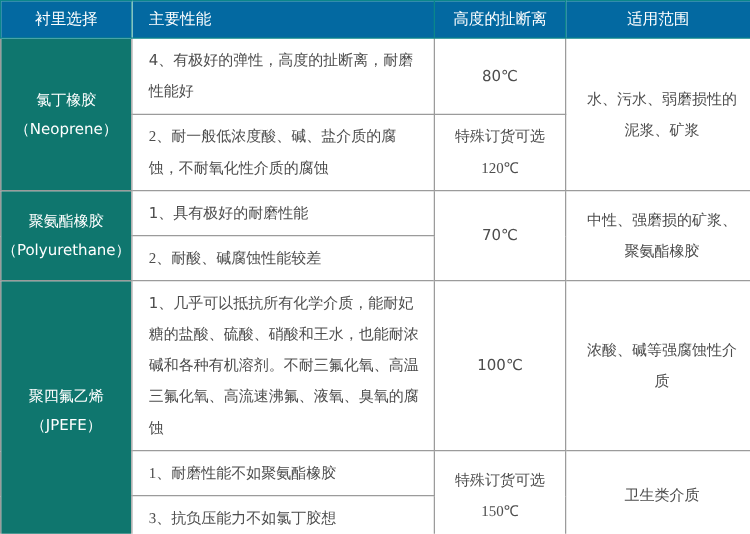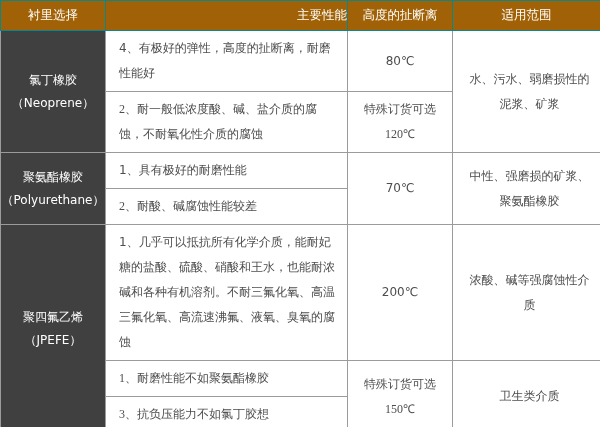--- a/index.html
+++ b/index.html
@@ -6,27 +6,27 @@
   html,body { background:#ffffff; }
   body { width:600px; font-family:"DejaVu Sans", sans-serif; }
   .wrap { width:600px; height:427px; background:#ffffff; }
   table {
     width:600px; height:427px;
     border-collapse:collapse; table-layout:fixed;
     font-size:12px; color:#4d4d4d;
   }
   th, td { border:1px solid #9b9b9b; overflow:hidden; }
   thead th {
-    background:#a16207; color:#ffffff; font-weight:normal;
+    background:#0369a1; color:#ffffff; font-weight:normal;
     border:1px solid #0b868b; font-size:12.5px; height:30px;
     text-align:center; vertical-align:middle;
   }
-  thead th.left { text-align:right; padding-left:13px;margin-top:27px; }
+  thead th.left { text-align:left; padding-left:13px;margin-top:27px; }
   td.mat {
-    background:#404040; color:#ffffff; text-align:center;
+    background:#0f766e; color:#ffffff; text-align:center;
     vertical-align:middle; line-height:23px; font-size:12px;
   }
   td.perf {
     text-align:left; vertical-align:middle;
     padding:5px 10px 5px 13px; line-height:25px;
   }
   td.temp {
     text-align:center; vertical-align:middle;
     white-space:pre-line; line-height:25px;
   }
@@ -85,21 +85,21 @@
       <tr class="sub" style="height:25px">
         <td class="perf">2、耐酸、碱腐蚀性能较差</td>
       </tr>
 
       <tr class="grp" style="height:98px">
         <td class="mat" rowspan="3">
           <div>聚四氟乙烯</div>
           <div>（JPEFE）</div>
         </td>
         <td class="perf">1、几乎可以抵抗所有化学介质，能耐妃糖的盐酸、硫酸、硝酸和王水，也能耐浓碱和各种有机溶剂。不耐三氟化氧、高温三氟化氧、高流速沸氟、液氧、臭氧的腐蚀</td>
-        <td class="temp">200℃</td>
+        <td class="temp">100℃</td>
         <td class="range">浓酸、碱等强腐蚀性介质</td>
       </tr>
       <tr class="sub" style="height:28px">
         <td class="perf">1、耐磨性能不如聚氨酯橡胶</td>
         <td class="temp" rowspan="2">特殊订货可选
 150℃</td>
         <td class="range" rowspan="2">卫生类介质</td>
       </tr>
       <tr class="sub" style="height:20px">
         <td class="perf">3、抗负压能力不如氯丁胶想</td>

